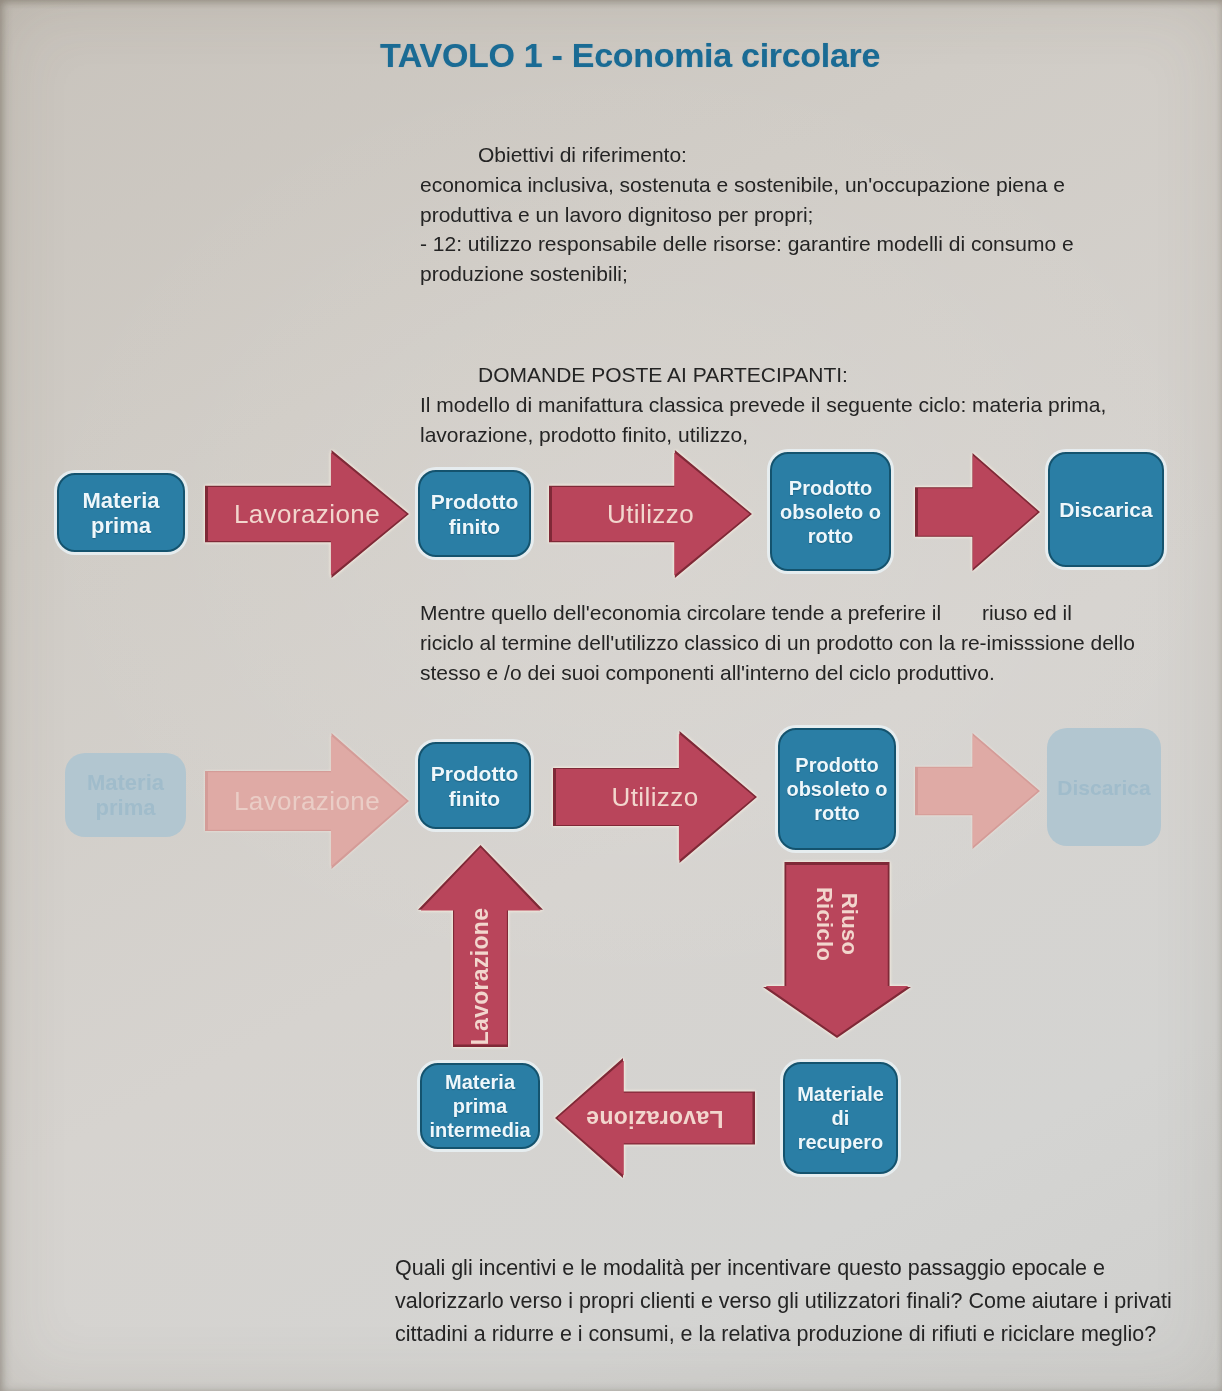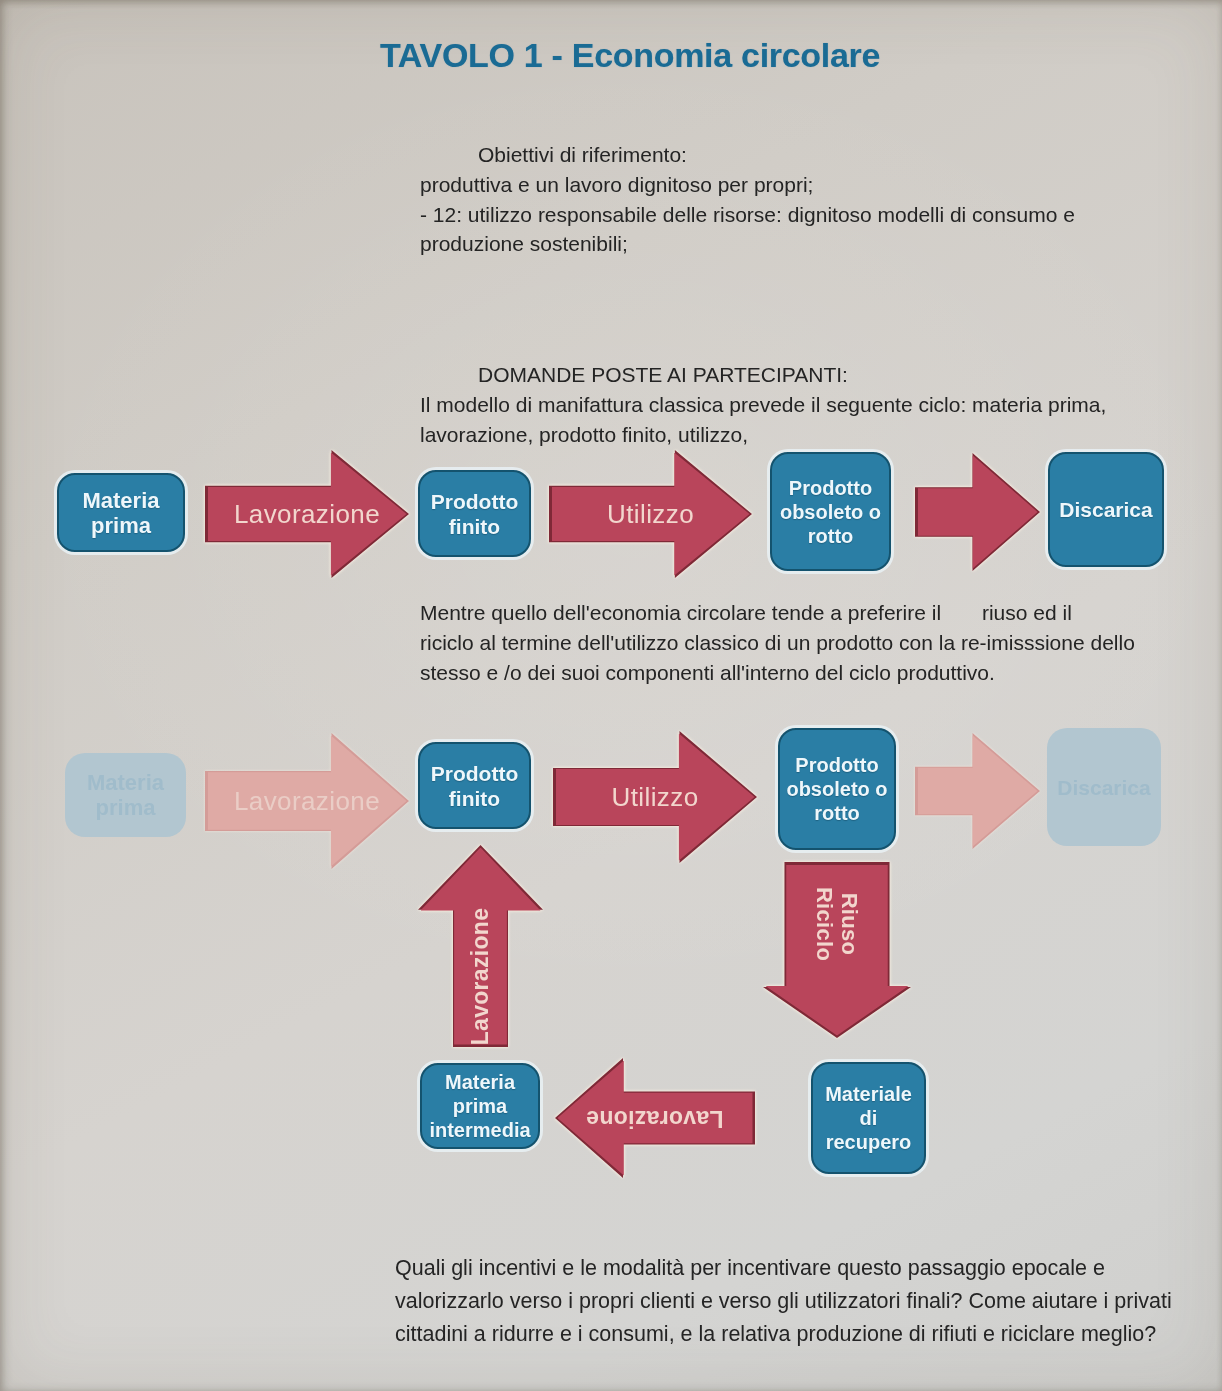--- a/index.html
+++ b/index.html
@@ -40,21 +40,21 @@
   #box-pf1{left:418px;top:470px;width:113px;height:87px;}
   #box-po1{left:770px;top:452px;width:121px;height:119px;font-size:20px;line-height:24px;}
   #box-di1{left:1048px;top:452px;width:116px;height:115px;}
 
   #box-mp2{left:65px;top:753px;width:121px;height:84px;font-size:22px;}
   #box-pf2{left:418px;top:742px;width:113px;height:87px;}
   #box-po2{left:778px;top:728px;width:118px;height:122px;font-size:20px;line-height:24px;}
   #box-di2{left:1047px;top:728px;width:114px;height:118px;}
 
   #box-mpi{left:420px;top:1063px;width:120px;height:86px;font-size:20px;line-height:24px;}
-  #box-mr{left:783px;top:1062px;width:115px;height:112px;font-size:20px;line-height:24px;margin-left:28px;}
+  #box-mr{left:783px;top:1062px;width:115px;height:112px;font-size:20px;line-height:24px;}
 
   
   .arr{position:absolute;filter:drop-shadow(0 0 1.6px #f1e6da) drop-shadow(0 0 1px #f4ece1);}
   .arr .shape{position:absolute;inset:0;background:#7f2937;}
   .arr .fill{position:absolute;inset:2.5px;background:#b9455b;}
   .arr.faded{filter:drop-shadow(0 0 1.5px #efe6dd);}
   .arr.faded .shape{background:#d49c98;}
   .arr.faded .fill{background:#dfaaa5;}
   .arr .alabel{position:absolute;inset:0;display:flex;align-items:center;justify-content:center;
     color:#f2d6cd;font-size:26px;letter-spacing:0.4px;white-space:nowrap;}
@@ -91,22 +91,23 @@
 </head>
 <body>
 
 <div class="page">
   <div class="sheen"></div>
 
   <div class="title">TAVOLO 1 - Economia circolare</div>
 
   <div class="tblock indent-first" id="objectives">
     <div class="ln">Obiettivi di riferimento:</div>
+    <div class="ln">economica inclusiva, sostenuta e sostenibile, un'occupazione piena e</div>
     <div class="ln">produttiva e un lavoro dignitoso per propri;</div>
-    <div class="ln">- 12: utilizzo responsabile delle risorse: dignitoso modelli di consumo e</div>
+    <div class="ln">- 12: utilizzo responsabile delle risorse: garantire modelli di consumo e</div>
     <div class="ln">produzione sostenibili;</div>
   </div>
 
   <div class="tblock indent-first" id="questions">
     <div class="ln">DOMANDE POSTE AI PARTECIPANTI:</div>
     <div class="ln">Il modello di manifattura classica prevede il seguente ciclo: materia prima,</div>
     <div class="ln">lavorazione, prodotto finito, utilizzo,</div>
   </div>
 
   <div class="nbox" id="box-mp1">Materia prima</div>

